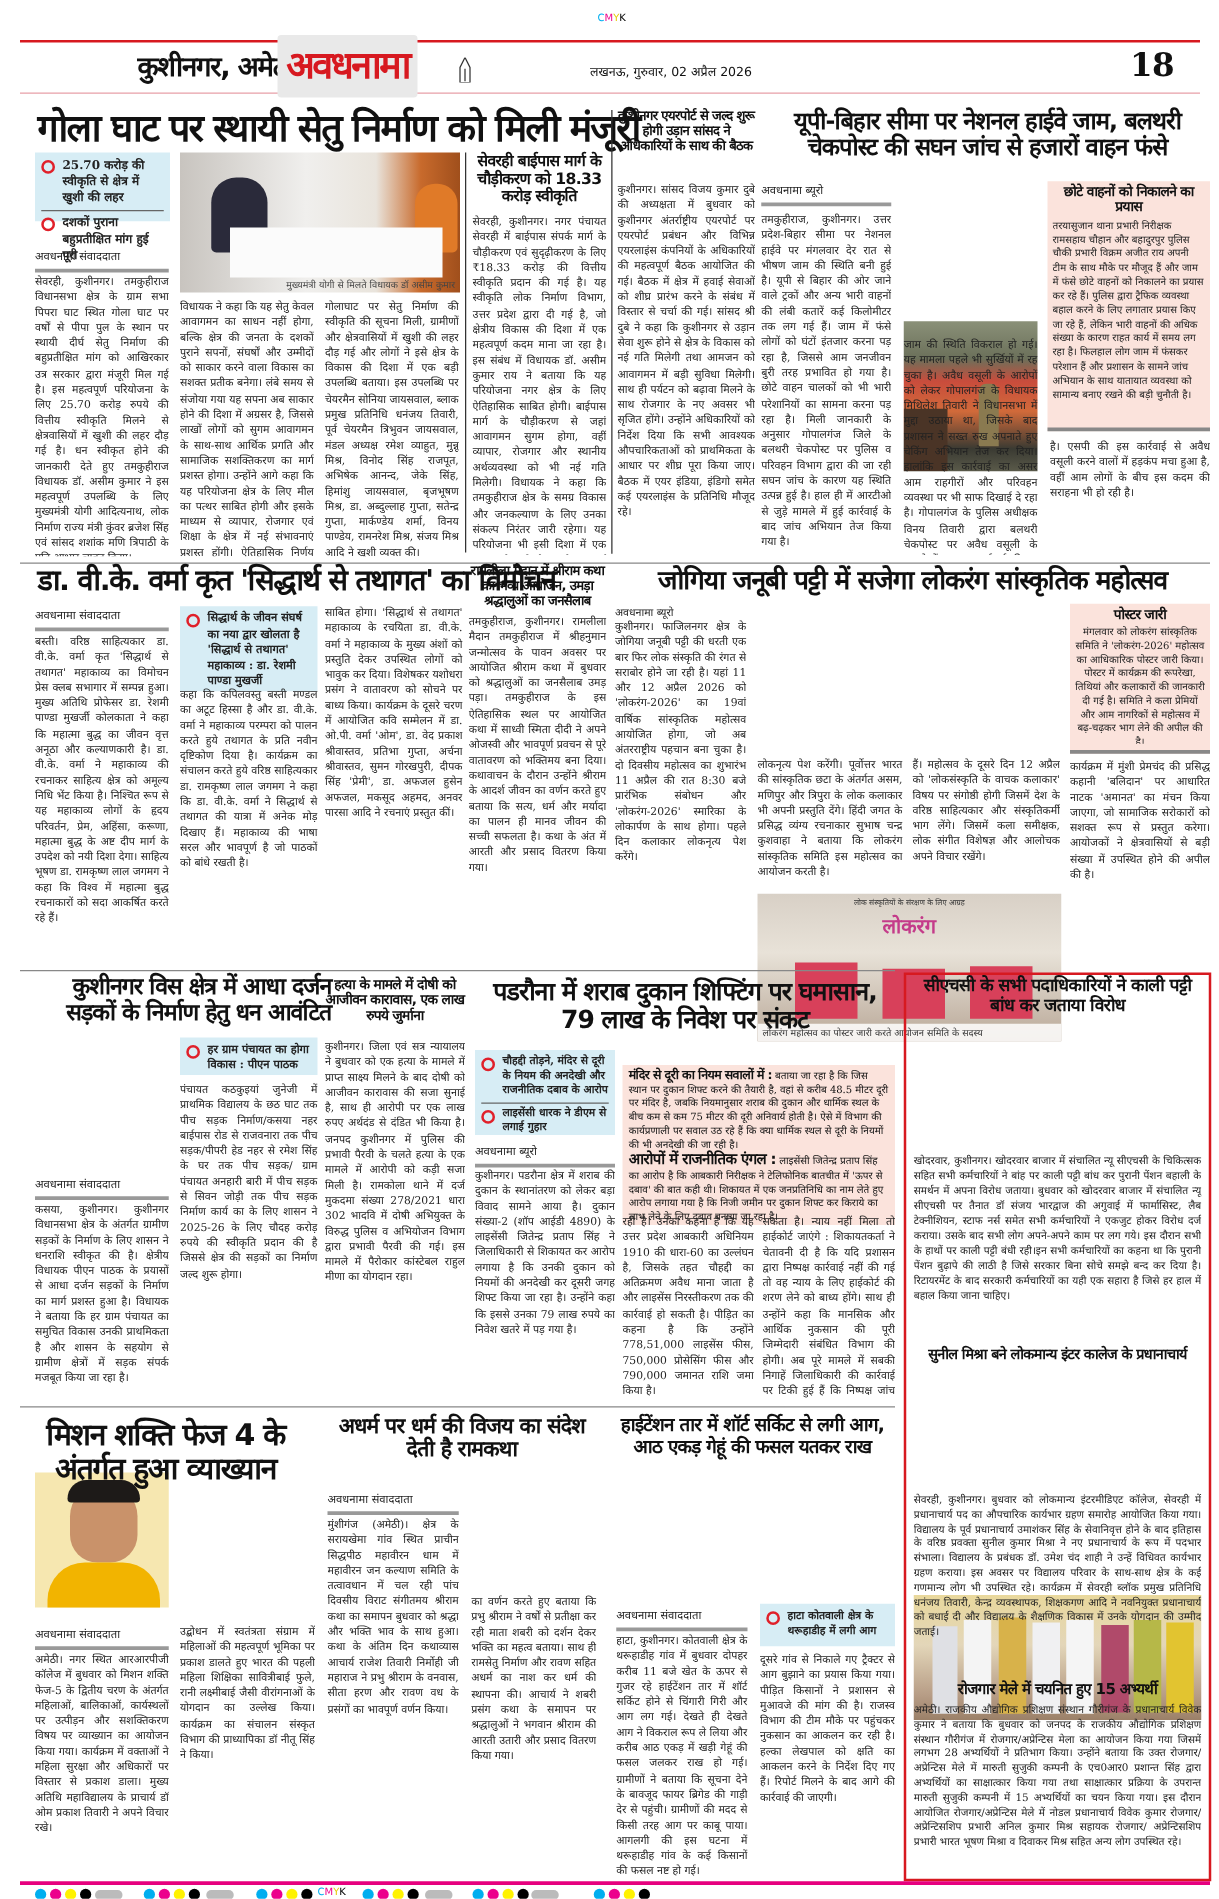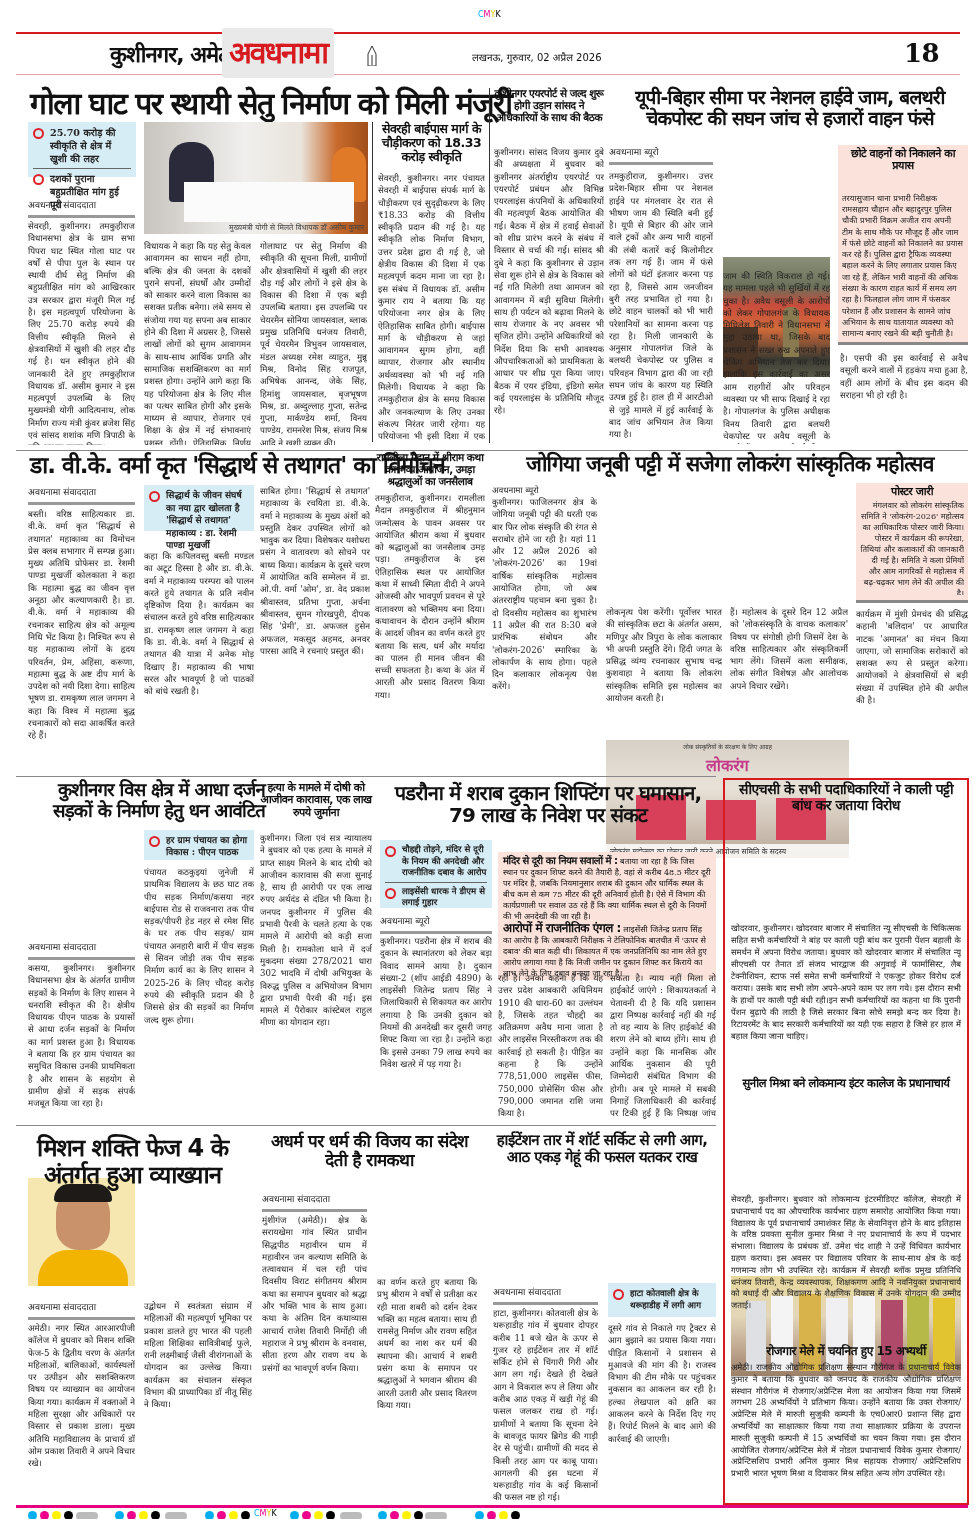--- a/index.html
+++ b/index.html
@@ -82,60 +82,60 @@
 <div class="abs" style="left:609px;top:145px;width:104px">
     <div class="byline">अवधनामा ब्यूरो</div>
   </div>
 <div class="abs body" style="left:609px;top:170px;width:104px;height:274px">तमकुहीराज, कुशीनगर। उत्तर प्रदेश-बिहार सीमा पर नेशनल हाईवे पर मंगलवार देर रात से भीषण जाम की स्थिति बनी हुई है। यूपी से बिहार की ओर जाने वाले ट्रकों और अन्य भारी वाहनों की लंबी कतारें कई किलोमीटर तक लग गई हैं। जाम में फंसे लोगों को घंटों इंतजार करना पड़ रहा है, जिससे आम जनजीवन बुरी तरह प्रभावित हो गया है। छोटे वाहन चालकों को भी भारी परेशानियों का सामना करना पड़ रहा है। मिली जानकारी के अनुसार गोपालगंज जिले के बलथरी चेकपोस्ट पर पुलिस व परिवहन विभाग द्वारा की जा रही सघन जांच के कारण यह स्थिति उत्पन्न हुई है। हाल ही में आरटीओ से जुड़े मामले में हुई कार्रवाई के बाद जांच अभियान तेज किया गया है।</div>
 <div class="abs photo" style="left:723px;top:145px;width:107px;height:120px;background:linear-gradient(180deg,#8a9078 0%,#6b705a 25%,#c94c3c 40%,#d16a3a 60%,#3a3a32 85%,#5a5a4a 100%)">
   <div style="position:absolute;left:0;top:70px;width:35px;height:50px;background:#4a3426"></div>
   <div style="position:absolute;left:60px;top:50px;width:16px;height:50px;background:#8a7a50;border-radius:6px 6px 0 0"></div>
 </div>
 <div class="abs body" style="left:723px;top:270px;width:107px;height:174px">जाम की स्थिति विकराल हो गई। यह मामला पहले भी सुर्खियों में रह चुका है। अवैध वसूली के आरोपों को लेकर गोपालगंज के विधायक मिथिलेश तिवारी ने विधानसभा में मुद्दा उठाया था, जिसके बाद प्रशासन ने सख्त रुख अपनाते हुए चेकिंग अभियान तेज कर दिया। हालांकि इस कार्रवाई का असर आम राहगीरों और परिवहन व्यवस्था पर भी साफ दिखाई दे रहा है। गोपालगंज के पुलिस अधीक्षक विनय तिवारी द्वारा बलथरी चेकपोस्ट पर अवैध वसूली के मामले में लगातार कार्रवाई की जा रही</div>
 <div class="abs box-pink" style="left:838px;top:145px;width:130px;height:200px;padding:3px 4px;border-bottom:3px solid #888">
-  <div class="hl" style="font-size:11px;text-align:center;margin-bottom:20px">छोटे वाहनों को निकालने का प्रयास</div>
+  <div class="hl" style="font-size:11px;text-align:center;margin-bottom:2px">छोटे वाहनों को निकालने का प्रयास</div>
   <div class="body" style="font-size:8px;line-height:11.3px;text-align:left;height:165px">तरयासुजान थाना प्रभारी निरीक्षक रामसहाय चौहान और बहादुरपुर पुलिस चौकी प्रभारी विक्रम अजीत राय अपनी टीम के साथ मौके पर मौजूद हैं और जाम में फंसे छोटे वाहनों को निकालने का प्रयास कर रहे हैं। पुलिस द्वारा ट्रैफिक व्यवस्था बहाल करने के लिए लगातार प्रयास किए जा रहे हैं, लेकिन भारी वाहनों की अधिक संख्या के कारण राहत कार्य में समय लग रहा है। फिलहाल लोग जाम में फंसकर परेशान हैं और प्रशासन के सामने जांच अभियान के साथ यातायात व्यवस्था को सामान्य बनाए रखने की बड़ी चुनौती है।</div>
 </div>
 <div class="abs body" style="left:840px;top:352px;width:128px;height:92px">है। एसपी की इस कार्रवाई से अवैध वसूली करने वालों में हड़कंप मचा हुआ है, वहीं आम लोगों के बीच इस कदम की सराहना भी हो रही है।</div>
 
 <div class="hrule" style="left:16px;top:450px;width:952px;background:#888"></div>
 
 <div class="abs hl" style="left:30px;top:453px;font-size:23px;letter-spacing:-1px">डा. वी.के. वर्मा कृत 'सिद्धार्थ से तथागत' का विमोचन</div>
 <div class="abs" style="left:28px;top:485px;width:107px">
     <div class="byline">अवधनामा संवाददाता</div>
   </div>
 <div class="abs body" style="left:28px;top:508px;width:107px;height:262px">बस्ती। वरिष्ठ साहित्यकार डा. वी.के. वर्मा कृत 'सिद्धार्थ से तथागत' महाकाव्य का विमोचन प्रेस क्लब सभागार में सम्पन्न हुआ। मुख्य अतिथि प्रोफेसर डा. रेशमी पाण्डा मुखर्जी कोलकाता ने कहा कि महात्मा बुद्ध का जीवन वृत्त अनूठा और कल्याणकारी है। डा. वी.के. वर्मा ने महाकाव्य की रचनाकर साहित्य क्षेत्र को अमूल्य निधि भेंट किया है। निश्चित रूप से यह महाकाव्य लोगों के हृदय परिवर्तन, प्रेम, अहिंसा, करूणा, महात्मा बुद्ध के अष्ट दीप मार्ग के उपदेश को नयी दिशा देगा। साहित्य भूषण डा. रामकृष्ण लाल जगमग ने कहा कि विश्व में महात्मा बुद्ध रचनाकारों को सदा आकर्षित करते रहे हैं।</div>
-<div class="abs kicker" style="left:144px;top:485px;width:110px;height:46px">
+<div class="abs kicker" style="left:144px;top:485px;width:110px;height:68px">
   <div class="ki" style="font-size:9px;line-height:12.5px">
       <span class="ring"></span>
       <span>सिद्धार्थ के जीवन संघर्ष का नया द्वार खोलता है 'सिद्धार्थ से तथागत' महाकाव्य : डा. रेशमी पाण्डा मुखर्जी</span>
     </div>
 </div>
 <div class="abs body" style="left:144px;top:550px;width:110px;height:220px">कहा कि कपिलवस्तु बस्ती मण्डल का अटूट हिस्सा है और डा. वी.के. वर्मा ने महाकाव्य परम्परा को पालन करते हुये तथागत के प्रति नवीन दृष्टिकोण दिया है। कार्यक्रम का संचालन करते हुये वरिष्ठ साहित्यकार डा. रामकृष्ण लाल जगमग ने कहा कि डा. वी.के. वर्मा ने सिद्धार्थ से तथागत की यात्रा में अनेक मोड़ दिखाए हैं। महाकाव्य की भाषा सरल और भावपूर्ण है जो पाठकों को बांधे रखती है।</div>
 <div class="abs body" style="left:260px;top:485px;width:110px;height:285px">साबित होगा। 'सिद्धार्थ से तथागत' महाकाव्य के रचयिता डा. वी.के. वर्मा ने महाकाव्य के मुख्य अंशों को प्रस्तुति देकर उपस्थित लोगों को भावुक कर दिया। विशेषकर यशोधरा प्रसंग ने वातावरण को सोचने पर बाध्य किया। कार्यक्रम के दूसरे चरण में आयोजित कवि सम्मेलन में डा. ओ.पी. वर्मा 'ओम', डा. वेद प्रकाश श्रीवास्तव, प्रतिभा गुप्ता, अर्चना श्रीवास्तव, सुमन गोरखपुरी, दीपक सिंह 'प्रेमी', डा. अफजल हुसेन अफजल, मकसूद अहमद, अनवर पारसा आदि ने रचनाएं प्रस्तुत कीं।</div>
 
 <div class="abs hl" style="left:375px;top:452px;width:110px;font-size:10.5px;text-align:center">रामलीला मैदान में श्रीराम कथा का भव्य आयोजन, उमड़ा श्रद्धालुओं का जनसैलाब</div>
 <div class="abs body" style="left:375px;top:492px;width:110px;height:278px">तमकुहीराज, कुशीनगर। रामलीला मैदान तमकुहीराज में श्रीहनुमान जन्मोत्सव के पावन अवसर पर आयोजित श्रीराम कथा में बुधवार को श्रद्धालुओं का जनसैलाब उमड़ पड़ा। तमकुहीराज के इस ऐतिहासिक स्थल पर आयोजित कथा में साध्वी स्मिता दीदी ने अपने ओजस्वी और भावपूर्ण प्रवचन से पूरे वातावरण को भक्तिमय बना दिया। कथावाचन के दौरान उन्होंने श्रीराम के आदर्श जीवन का वर्णन करते हुए बताया कि सत्य, धर्म और मर्यादा का पालन ही मानव जीवन की सच्ची सफलता है। कथा के अंत में आरती और प्रसाद वितरण किया गया।</div>
 
 <div class="abs hl" style="left:492px;top:453px;width:476px;font-size:21px;text-align:center;letter-spacing:-0.8px">जोगिया जनूबी पट्टी में सजेगा लोकरंग सांस्कृतिक महोत्सव</div>
 <div class="abs byline" style="left:492px;top:484px;width:105px;border:none;margin:0;font-size:8.5px">अवधनामा ब्यूरो</div>
 <div class="abs body" style="left:492px;top:496px;width:105px;height:274px">कुशीनगर। फाजिलनगर क्षेत्र के जोगिया जनूबी पट्टी की धरती एक बार फिर लोक संस्कृति की रंगत से सराबोर होने जा रही है। यहां 11 और 12 अप्रैल 2026 को 'लोकरंग-2026' का 19वां वार्षिक सांस्कृतिक महोत्सव आयोजित होगा, जो अब अंतरराष्ट्रीय पहचान बना चुका है। दो दिवसीय महोत्सव का शुभारंभ 11 अप्रैल की रात 8:30 बजे प्रारंभिक संबोधन और 'लोकरंग-2026' स्मारिका के लोकार्पण के साथ होगा। पहले दिन कलाकार लोकनृत्य पेश करेंगे।</div>
-<div class="abs photo" style="left:606px;top:508px;width:243px;height:118px;background:linear-gradient(180deg,#d8d0c6 0%,#e8e2d8 40%,#b9a898 100%)">
+<div class="abs photo" style="left:606px;top:483px;width:243px;height:118px;background:linear-gradient(180deg,#d8d0c6 0%,#e8e2d8 40%,#b9a898 100%)">
   <div style="position:absolute;left:0;right:0;top:3px;text-align:center;font-size:6px;font-family:'DejaVu Serif',serif;color:#333">लोक संस्कृतियों के संरक्षण के लिए आग्रह</div>
   <div style="position:absolute;left:100px;top:14px;font-size:16px;font-weight:bold;color:#c43b8a;font-family:'DejaVu Sans',sans-serif">लोकरंग</div>
   <div style="position:absolute;left:30px;top:55px;width:50px;height:45px;background:#d8405a"></div>
   <div style="position:absolute;left:100px;top:60px;width:50px;height:40px;background:#d8405a"></div>
   <div style="position:absolute;left:170px;top:58px;width:50px;height:42px;background:#d8405a"></div>
   <div class="caption" style="font-size:7.5px;text-align:left">लोकरंग महोत्सव का पोस्टर जारी करते आयोजन समिति के सदस्य</div>
 </div>
 <div class="abs body" style="left:606px;top:606px;width:116px;height:164px">लोकनृत्य पेश करेंगी। पूर्वोत्तर भारत की सांस्कृतिक छटा के अंतर्गत असम, मणिपुर और त्रिपुरा के लोक कलाकार भी अपनी प्रस्तुति देंगे। हिंदी जगत के प्रसिद्ध व्यंग्य रचनाकार सुभाष चन्द्र कुशवाहा ने बताया कि लोकरंग सांस्कृतिक समिति इस महोत्सव का आयोजन करती है।</div>
 <div class="abs body" style="left:730px;top:606px;width:118px;height:164px">हैं। महोत्सव के दूसरे दिन 12 अप्रैल को 'लोकसंस्कृति के वाचक कलाकार' विषय पर संगोष्ठी होगी जिसमें देश के वरिष्ठ साहित्यकार और संस्कृतिकर्मी भाग लेंगे। जिसमें कला समीक्षक, लोक संगीत विशेषज्ञ और आलोचक अपने विचार रखेंगे।</div>
 <div class="abs box-pink" style="left:856px;top:483px;width:112px;height:120px;padding:3px 4px;border-bottom:3px solid #888">
   <div class="hl" style="font-size:11px;text-align:center;margin-bottom:2px">पोस्टर जारी</div>
-  <div class="body" style="font-size:8px;line-height:11px;text-align:right;height:95px">मंगलवार को लोकरंग सांस्कृतिक समिति ने 'लोकरंग-2026' महोत्सव का आधिकारिक पोस्टर जारी किया। पोस्टर में कार्यक्रम की रूपरेखा, तिथियां और कलाकारों की जानकारी दी गई है। समिति ने कला प्रेमियों और आम नागरिकों से महोत्सव में बढ़-चढ़कर भाग लेने की अपील की है।</div>
+  <div class="body" style="font-size:8px;line-height:11px;text-align:center;height:95px">मंगलवार को लोकरंग सांस्कृतिक समिति ने 'लोकरंग-2026' महोत्सव का आधिकारिक पोस्टर जारी किया। पोस्टर में कार्यक्रम की रूपरेखा, तिथियां और कलाकारों की जानकारी दी गई है। समिति ने कला प्रेमियों और आम नागरिकों से महोत्सव में बढ़-चढ़कर भाग लेने की अपील की है।</div>
 </div>
 <div class="abs body" style="left:856px;top:608px;width:112px;height:162px">कार्यक्रम में मुंशी प्रेमचंद की प्रसिद्ध कहानी 'बलिदान' पर आधारित नाटक 'अमानत' का मंचन किया जाएगा, जो सामाजिक सरोकारों को सशक्त रूप से प्रस्तुत करेगा। आयोजकों ने क्षेत्रवासियों से बड़ी संख्या में उपस्थित होने की अपील की है।</div>
 
 <div class="hrule" style="left:16px;top:776px;width:700px;background:#888"></div>
 
 <div class="abs hl" style="left:30px;top:780px;width:235px;font-size:18.5px;text-align:right;letter-spacing:-0.8px">कुशीनगर विस क्षेत्र में आधा दर्जन सड़कों के निर्माण हेतु धन आवंटित</div>
 <div class="abs photo" style="left:28px;top:828px;width:107px;height:108px;background:#f6e7b0">
   <div style="position:absolute;left:28px;top:10px;width:54px;height:62px;background:#c9926a;border-radius:25px 25px 22px 22px"></div>
   <div style="position:absolute;left:26px;top:6px;width:58px;height:18px;background:#1d1a18;border-radius:20px 20px 4px 4px"></div>
   <div style="position:absolute;left:10px;top:72px;width:90px;height:40px;background:#f2b400;border-radius:30px 30px 0 0"></div>

